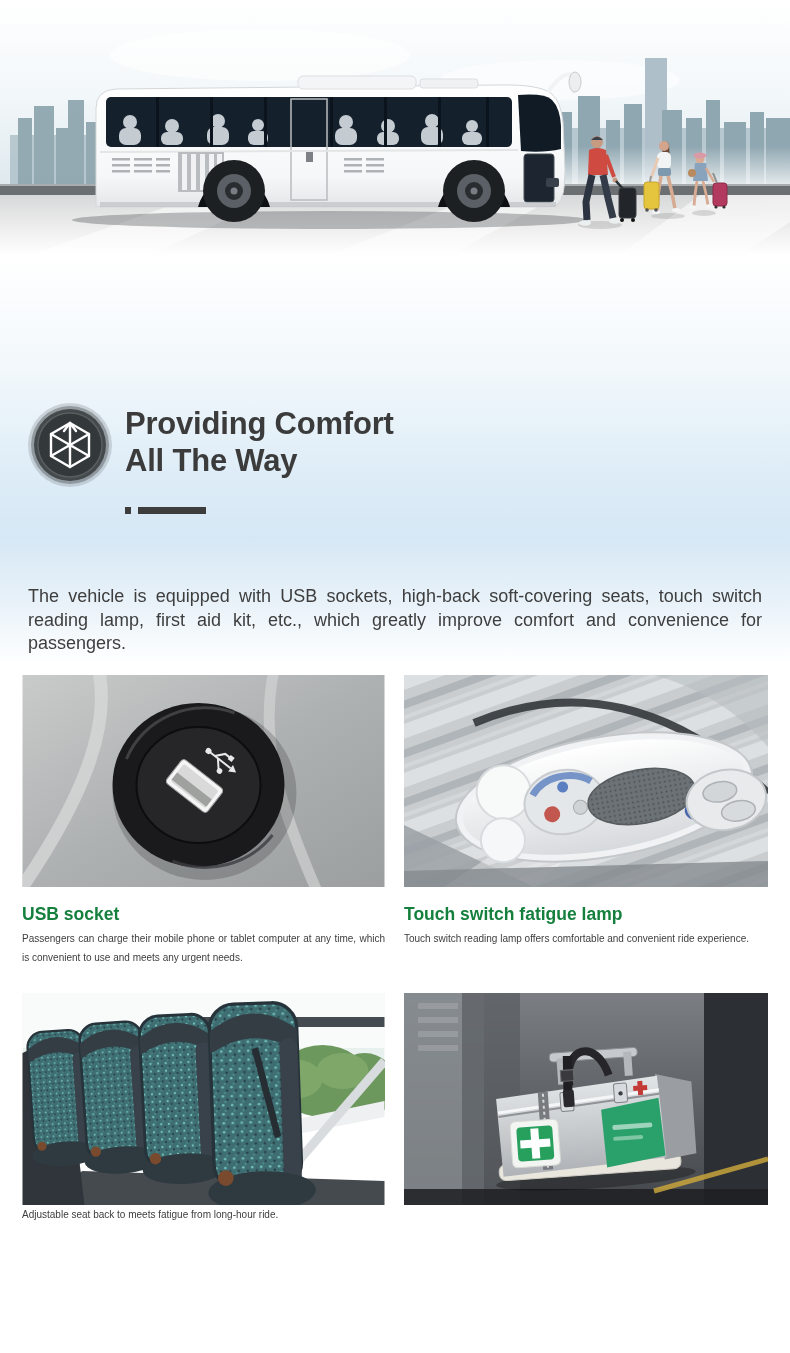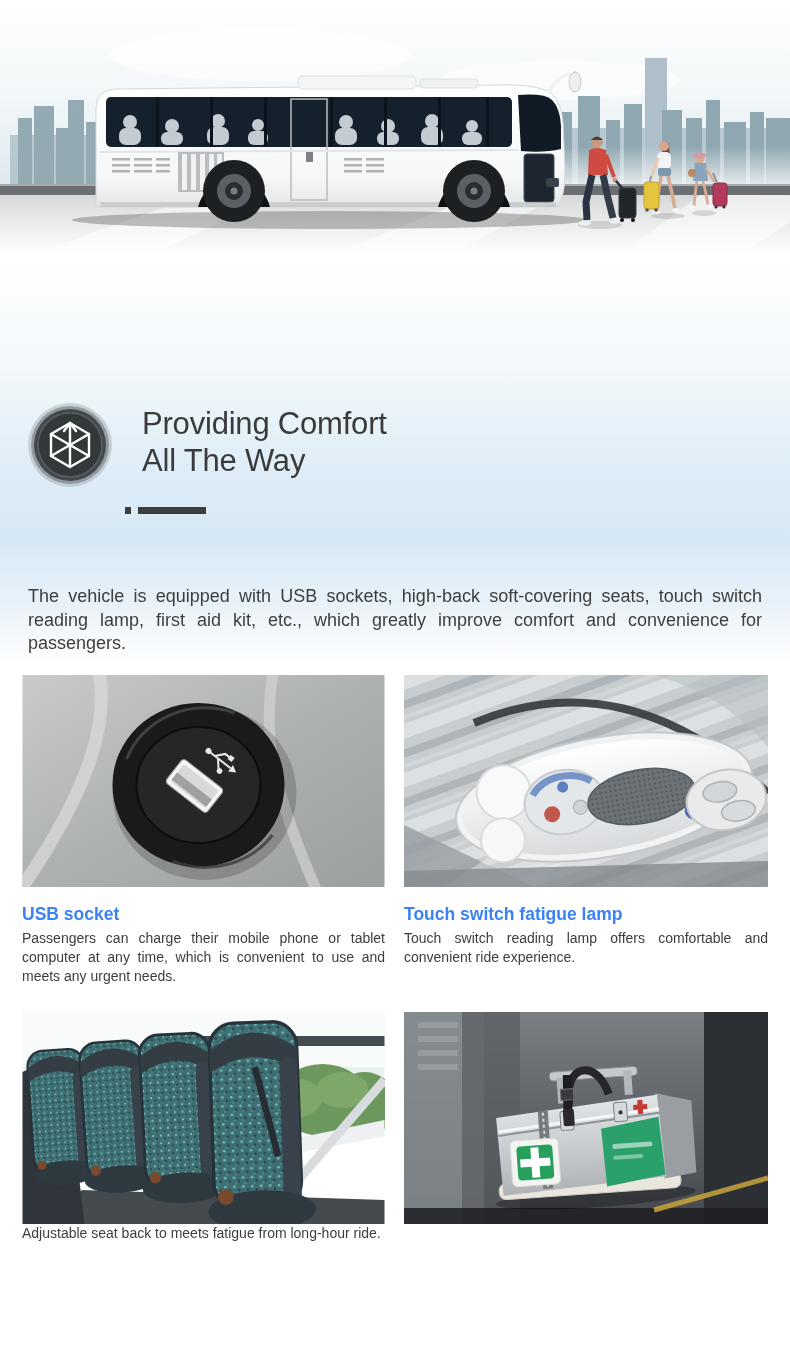--- a/index.html
+++ b/index.html
@@ -8,33 +8,33 @@
 
   
   .hero{width:790px;height:255px;line-height:0;}
   .hero svg{display:block;}
 
   
   .intro{box-sizing:border-box;height:405px;padding:148px 28px 0;
     background:linear-gradient(180deg,#ffffff 0%,#f2f8fb 28%,#ddecf7 55%,#d6e8f5 70%,#e9f2f9 86%,#fdfeff 100%);}
   .intro-row{display:flex;align-items:flex-start;}
   .badge{width:84px;height:84px;flex:0 0 84px;}
-  .title{margin:2px 0 0 30px;font-size:31px;font-weight:normal;color:#3b3b3b;line-height:37px;letter-spacing:-0.2px;}
+  .title{margin:2px 0 0 13px;font-size:31px;font-weight:bold;color:#3b3b3b;line-height:37px;letter-spacing:-0.2px;}
   .underline{display:flex;align-items:center;margin:20px 0 0 97px;height:7px;}
   .underline .sq{width:6px;height:7px;background:#3d3d3d;margin-right:7px;}
   .underline .bar{width:68px;height:7px;background:#3d3d3d;}
   .lead{margin:71px 0 0;font-size:18px;line-height:23.5px;color:#3e3e3e;text-align:justify;}
 
   
   .features{display:grid;grid-template-columns:363px 364px;column-gap:19px;row-gap:26px;margin:15px 22px 0;}
   .card{min-width:0;}
   .card .photo{width:100%;height:212px;line-height:0;overflow:hidden;}
   .card .photo svg{display:block;width:100%;height:212px;}
-  .card h3{margin:16px 0 4px;font-size:17.5px;font-weight:bold;color:#3b82f6;line-height:22px;}
-  .card p{margin:0;font-size:14px;line-height:19px;color:#3d3d3d;text-align:justify;}
+  .card h3{margin:16px 0 4px;font-size:17.5px;font-weight:bold;color:#15803d;line-height:22px;}
+  .card p{margin:0;font-size:10px;line-height:19px;color:#3d3d3d;text-align:justify;}
 </style>
 </head>
 <body>
 
 <div class="page">
 
   <div class="hero">
     <svg width="790" height="255" viewBox="0 0 790 255">
       <defs>
         <linearGradient id="sky" x1="0" y1="0" x2="0" y2="1">

